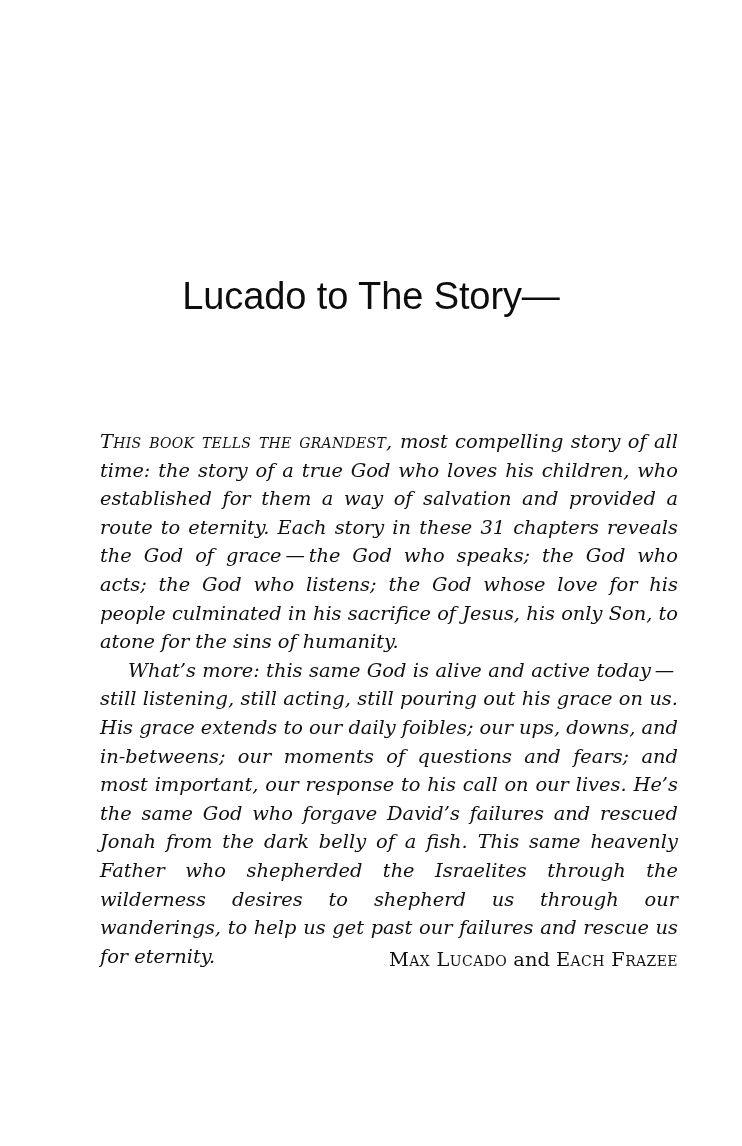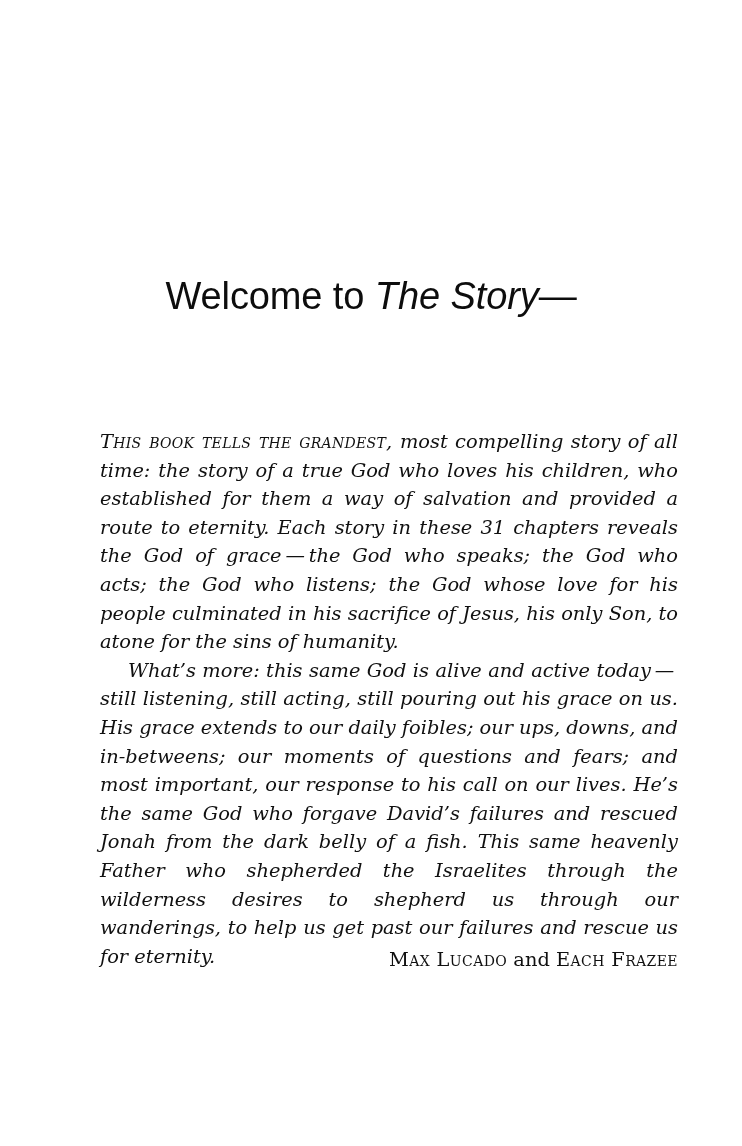--- a/index.html
+++ b/index.html
@@ -35,21 +35,20 @@
     font-size: 38px;
     line-height: 46px;
     letter-spacing: -0.1px;
     color: #0d0d0d;
   }
   .title-line {
     display: block;
     white-space: pre;
   }
   .title-italic {
-    font-style: italic;
   }
 
   
   .body-block {
     position: absolute;
     left: 100px;
     top: 428px;
     width: 578px;
     font-size: 19.4px;
     line-height: 28.6px;
@@ -105,21 +104,21 @@
     color: #161616;
     letter-spacing: 0.4px;
   }
 </style>
 </head>
 <body>
 
 <div class="page">
 
   <h1 class="title-block">
-    <span class="title-line"><span>Welcome to </span><span class="title-italic">The Story</span><span>—</span></span>
+    <span class="title-line"><span>Lucado to </span><span class="title-italic">The Story</span><span>—</span></span>
   </h1>
 
   <div class="body-block">
     <p><span class="smallcaps">This book tells the grandest,</span><span> most compelling story of all time: the story of a true God who loves his children, who established for them a way of salvation and provided a route to eternity. Each story in these 31 chapters reveals the God of grace — the God who speaks; the God who acts; the God who listens; the God whose love for his people culminated in his sacrifice of Jesus, his only Son, to atone for the sins of humanity.</span></p>
     <p class="indented">What’s more: this same God is alive and active today — still listening, still acting, still pouring out his grace on us. His grace extends to our daily foibles; our ups, downs, and in-betweens; our moments of questions and fears; and most important, our response to his call on our lives. He’s the same God who forgave David’s failures and rescued Jonah from the dark belly of a fish. This same heavenly Father who shepherded the Israelites through the wilderness desires to shepherd us through our wanderings, to help us get past our failures and rescue us for eternity.</p>
   </div>
 
   <div class="signature">
     <span class="sc">Max Lucado</span><span> and </span><span class="sc">Each Frazee</span>
   </div>

